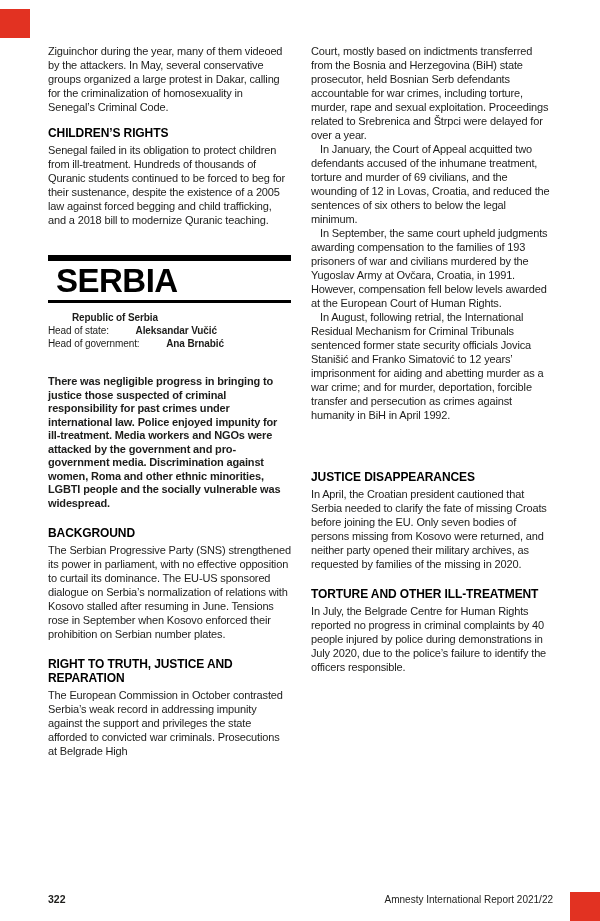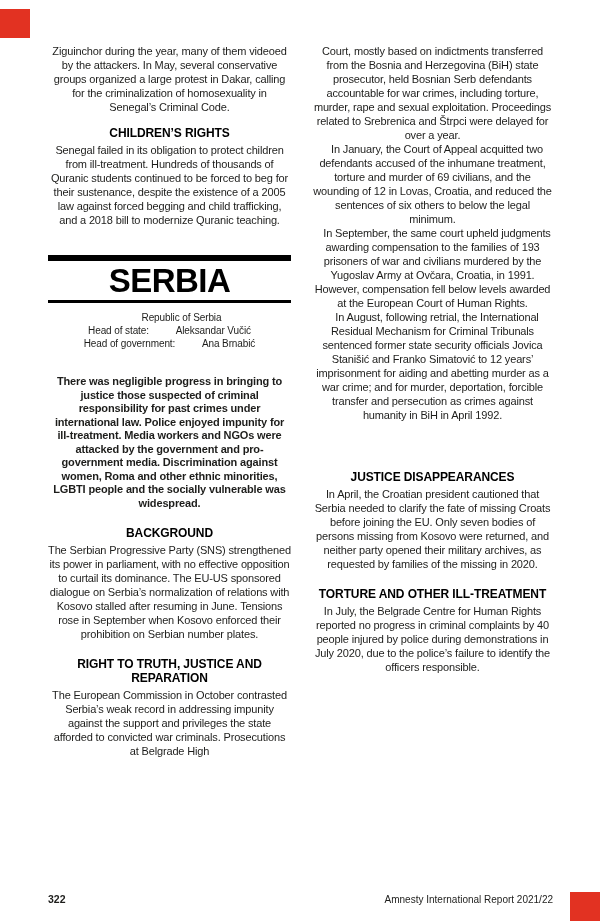--- a/index.html
+++ b/index.html
@@ -12,21 +12,21 @@
     overflow: hidden;
   }
   .corner { position: absolute; width: 30px; height: 29px; background: #e23222; }
   .corner.tl { left: 0; top: 9px; }
   .corner.br { right: 0; bottom: 0; }
 
   .content {
     position: absolute; left: 48px; top: 44px; width: 506px;
     display: flex; gap: 20px;
   }
-  .col { width: 243px; text-align: center; }
+  .col { width: 243px; }
 
   p.body {
     font-size: 11px; line-height: 14px;
     letter-spacing: -0.15px; margin: 0;
   }
   p.indent { text-indent: 9px; }
 
   h3.sec {
     font-size: 12px; line-height: 14px; font-weight: 700; color: #000;
     margin: 16px 0 3px; letter-spacing: -0.1px;
@@ -37,21 +37,21 @@
   .country { margin-top: 28px; }
   .bar { background: #000; width: 100%; }
   .bar.thick { height: 6px; }
   .bar.thin { height: 3px; }
   h1.country-title {
     font-size: 33px; line-height: 34px; font-weight: 700; color: #000;
     margin: 3px 8px 2px; letter-spacing: -0.5px;
   }
   .meta-block { margin-top: 8px; }
   p.meta { font-size: 10px; line-height: 13px; margin: 0; letter-spacing: -0.1px; }
-  p.meta .b { font-weight: 400; padding-left: 24px; }
+  p.meta .b { font-weight: 700; padding-left: 24px; }
 
   p.summary {
     font-size: 11px; line-height: 13.5px; font-weight: 700;
     letter-spacing: -0.15px; margin: 25px 0 0;
   }
 
   .footer {
     position: absolute; left: 48px; right: 47px; top: 893px;
     display: flex; justify-content: space-between; align-items: baseline; gap: 36px;
   }

